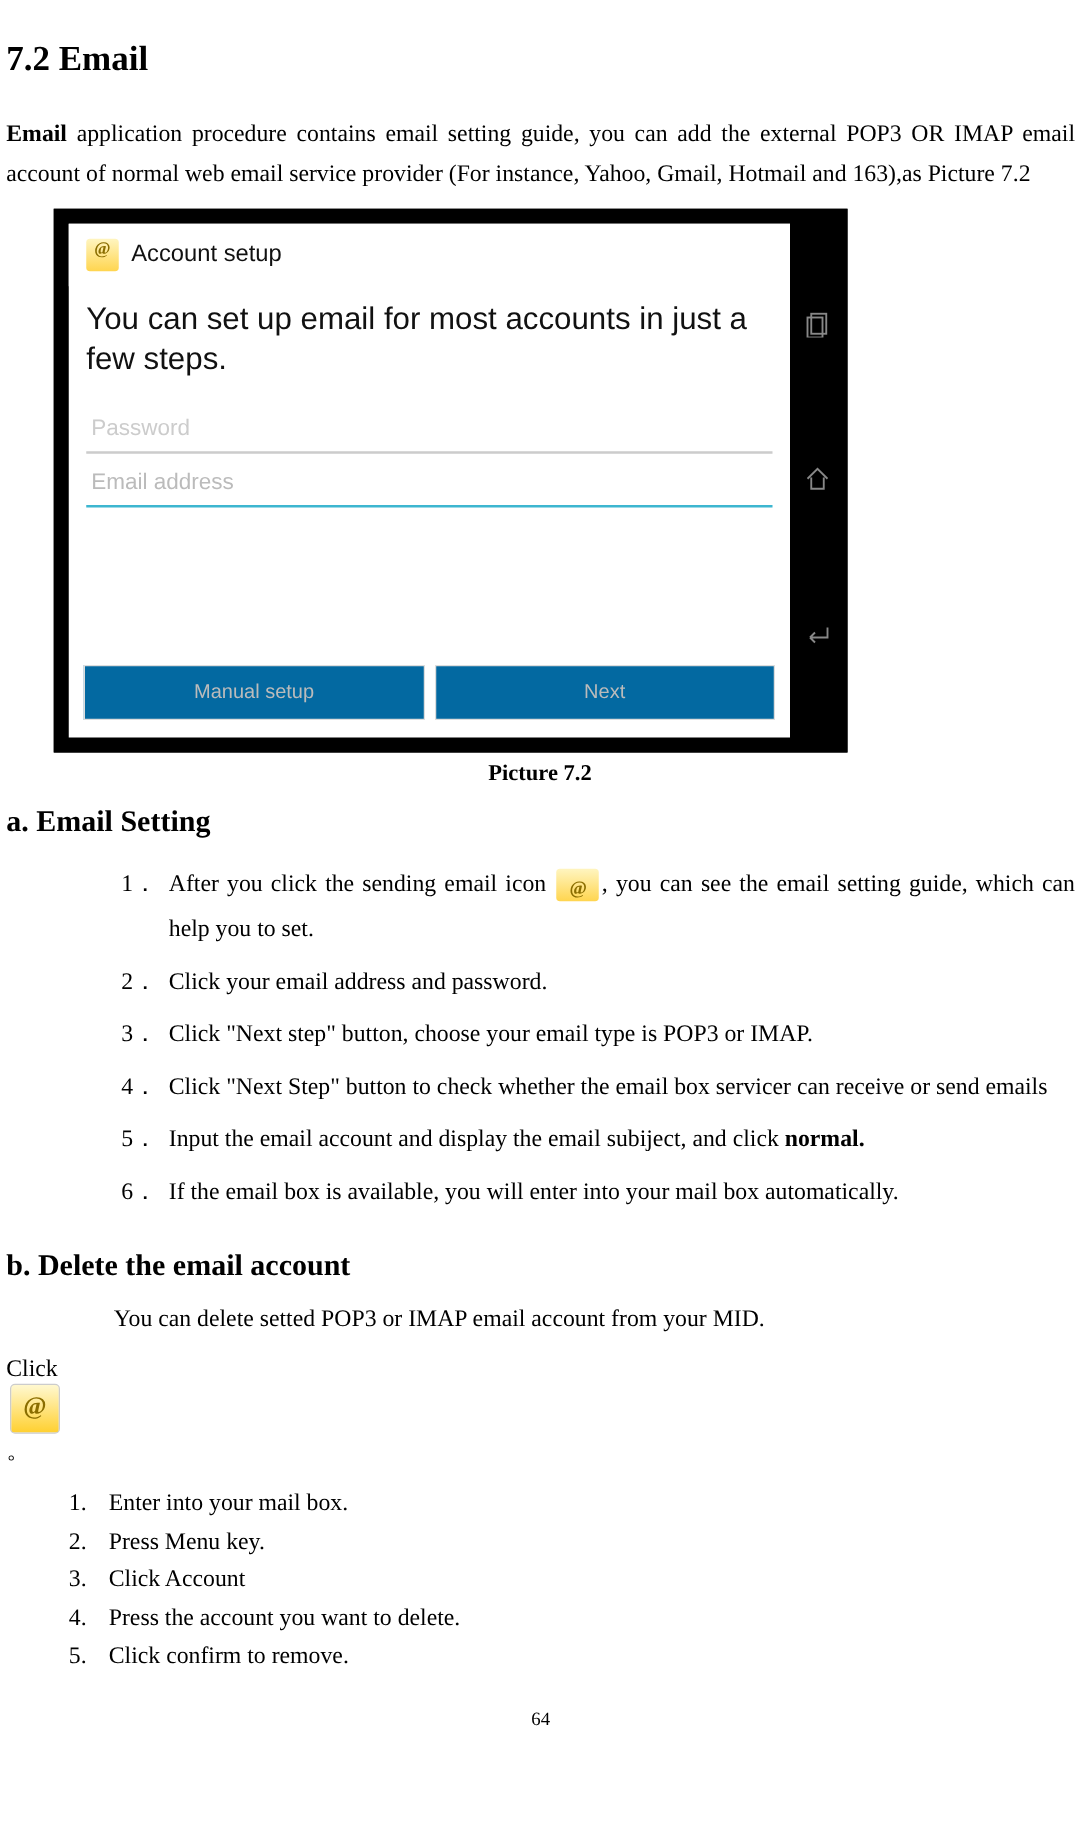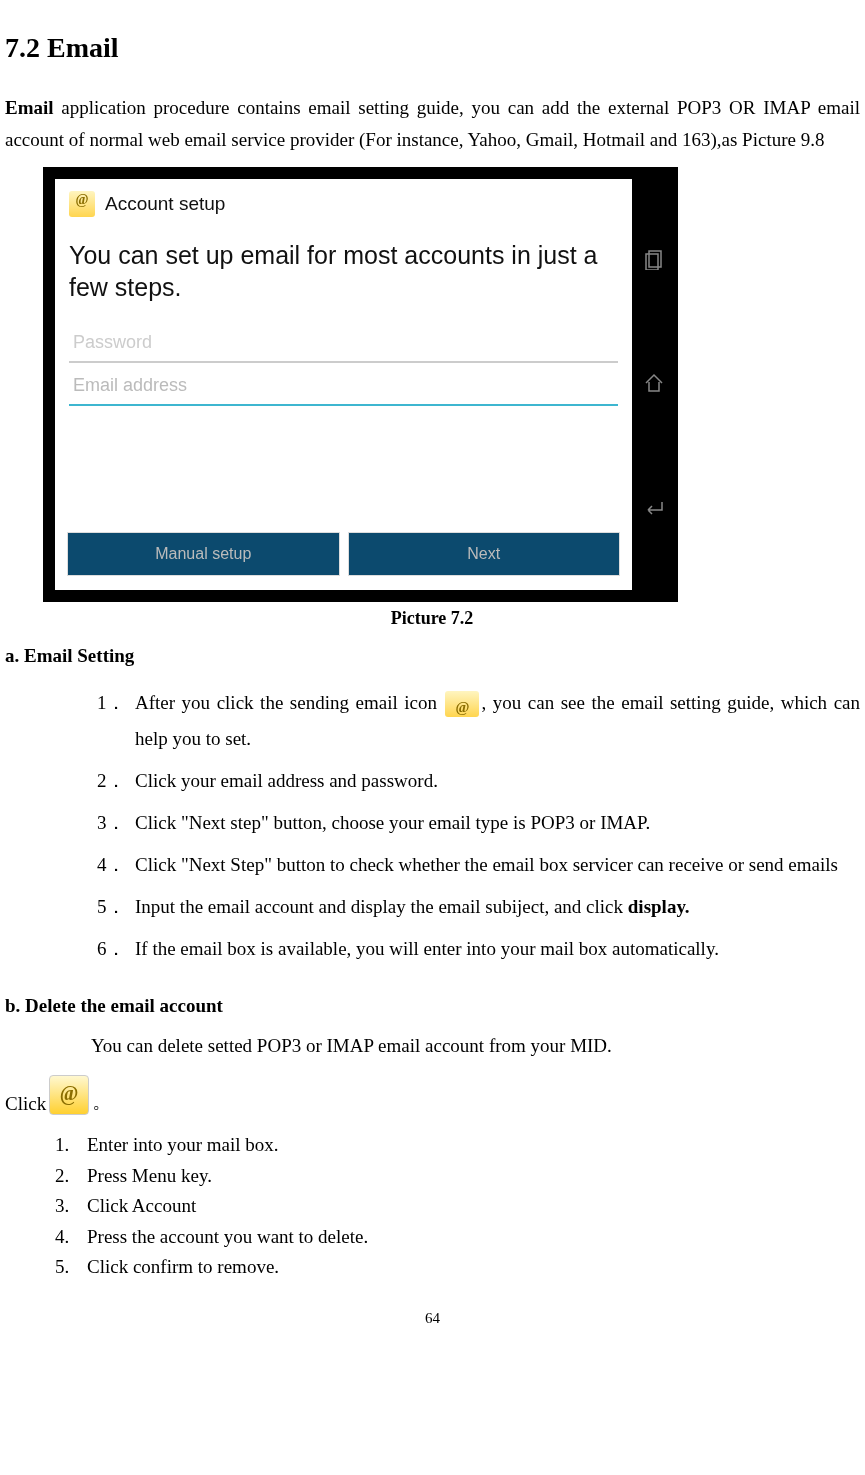--- a/index.html
+++ b/index.html
@@ -94,21 +94,21 @@
       color: #ccc;
     }
     .phone-body-spacer { flex: 1; }
     .phone-buttons {
       display: flex;
       gap: 8px;
       padding: 10px 12px 14px;
     }
     .phone-btn {
       flex: 1;
-      background: #0c4a6e;
+      background: #0369a1;
       border: 1px solid #ddd;
       color: #bbb;
       text-align: center;
       padding: 12px 0;
       font-size: 16px;
       font-family: Arial, sans-serif;
     }
     .phone-sidebar {
       width: 44px;
       background: #000;
@@ -125,21 +125,21 @@
       font-size: 22px;
       text-align: center;
     }
     .caption {
       text-align: center;
       font-weight: bold;
       font-size: 18px;
       margin: 6px 0 16px;
     }
     h2 {
-      font-size: 19px;
+      font-size: 24px;
       font-weight: bold;
       margin: 6px 0 18px;
     }
     .ol-list {
       list-style: none;
       margin-left: 92px;
       margin-right: 0;
     }
     .ol-list li {
       font-size: 19px;
@@ -175,22 +175,23 @@
       font-weight: bold;
     }
     .section-b { margin-top: 28px; }
     .indent-text {
       font-size: 19px;
       margin: 10px 0 18px 86px;
     }
     .click-line {
       font-size: 19px;
       display: flex;
-      align-items: flex-end;
+      align-items: flex-start;
       margin: 10px 0 16px;
+      flex-direction: column;
     }
     .click-icon {
       width: 40px;
       height: 40px;
       background: linear-gradient(#fff8d0, #ffd030);
       border-radius: 4px;
       margin: 0 3px;
       position: relative;
       border: 1px solid #ccc;
     }
@@ -226,21 +227,21 @@
     }
     .bold { font-weight: bold; }
   </style>
 </head>
 <body>
 
 <div class="page">
   <h1>7.2 Email</h1>
 
   <p class="intro-text">
-    <span class="bold">Email</span><span> application procedure contains email setting guide, you can add the external POP3 OR IMAP email account of normal web email service provider (For instance, Yahoo, Gmail, Hotmail and 163),as Picture 9.8</span>
+    <span class="bold">Email</span><span> application procedure contains email setting guide, you can add the external POP3 OR IMAP email account of normal web email service provider (For instance, Yahoo, Gmail, Hotmail and 163),as Picture 7.2</span>
   </p>
 
   <div class="screenshot-container">
     <div class="screenshot">
       <div class="phone-main">
         <div class="phone-header">
           <div class="email-icon-small"></div>
           <div class="phone-header-text">Account setup</div>
         </div>
         <div class="phone-heading">You can set up email for most accounts in just a few steps.</div>
@@ -288,21 +289,21 @@
     <li>
       <span class="num">3．</span>
       <span>Click "Next step" button, choose your email type is POP3 or IMAP.</span>
     </li>
     <li>
       <span class="num">4．</span>
       <span>Click "Next Step" button to check whether the email box servicer can receive or send emails</span>
     </li>
     <li>
       <span class="num">5．</span>
-      <span>Input the email account and display the email subiject, and click </span><span class="bold">display.</span>
+      <span>Input the email account and display the email subiject, and click </span><span class="bold">normal.</span>
     </li>
     <li>
       <span class="num">6．</span>
       <span>If the email box is available, you will enter into your mail box automatically.</span>
     </li>
   </ol>
 
   <div class="section-b">
     <h2>b. Delete the email account</h2>
     <p class="indent-text">You can delete setted POP3 or IMAP email account from your MID.</p>

